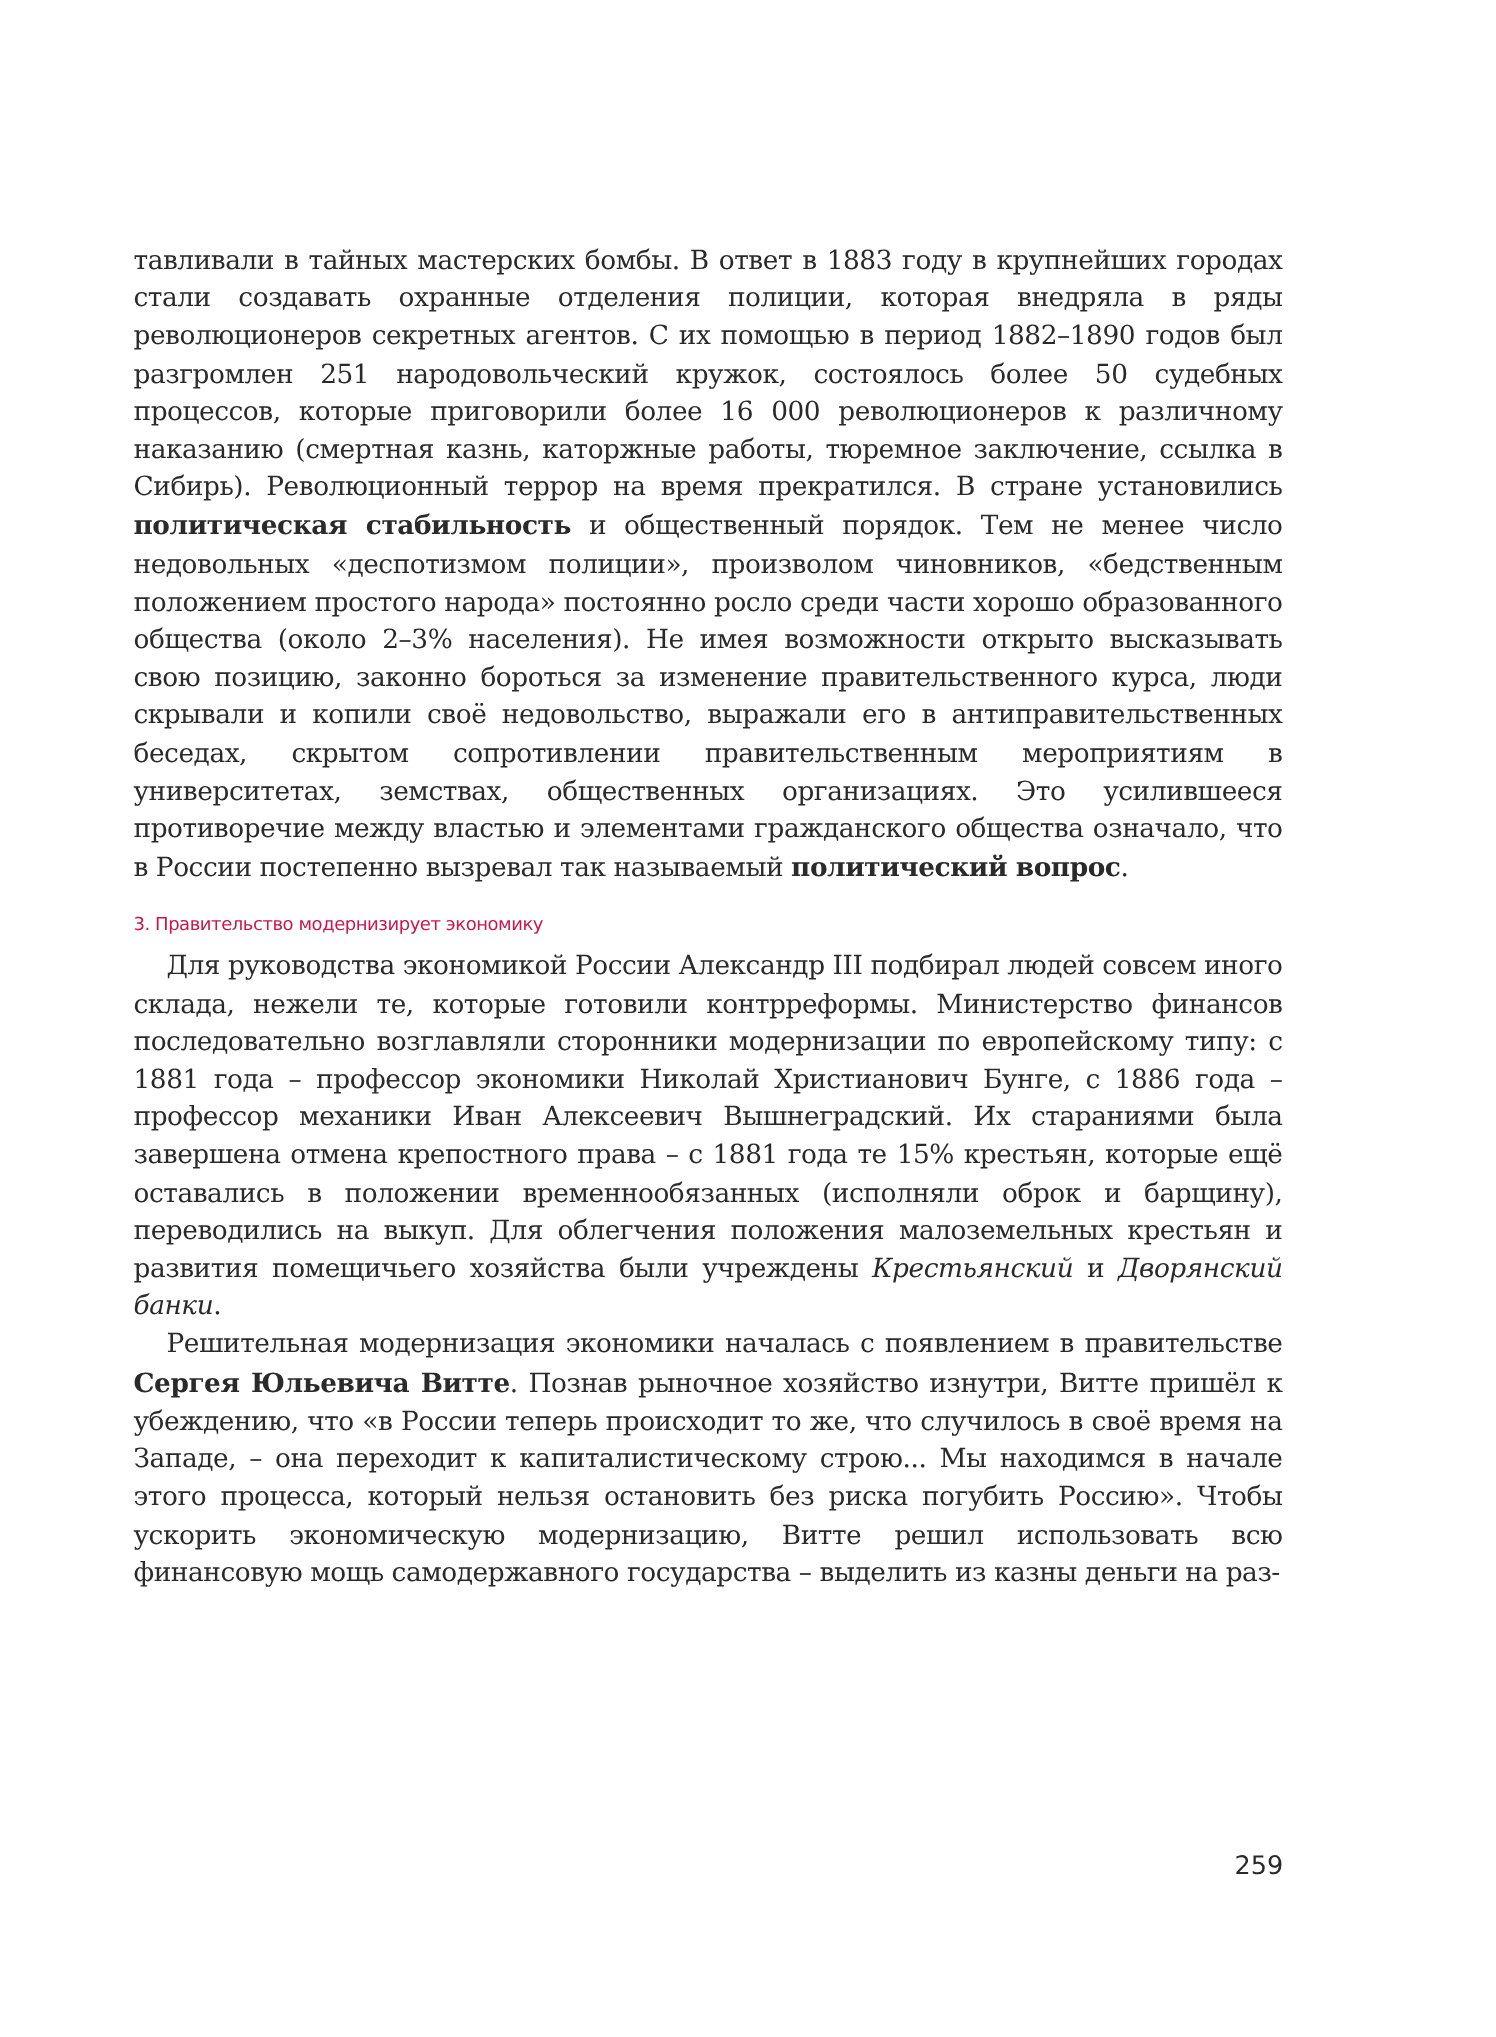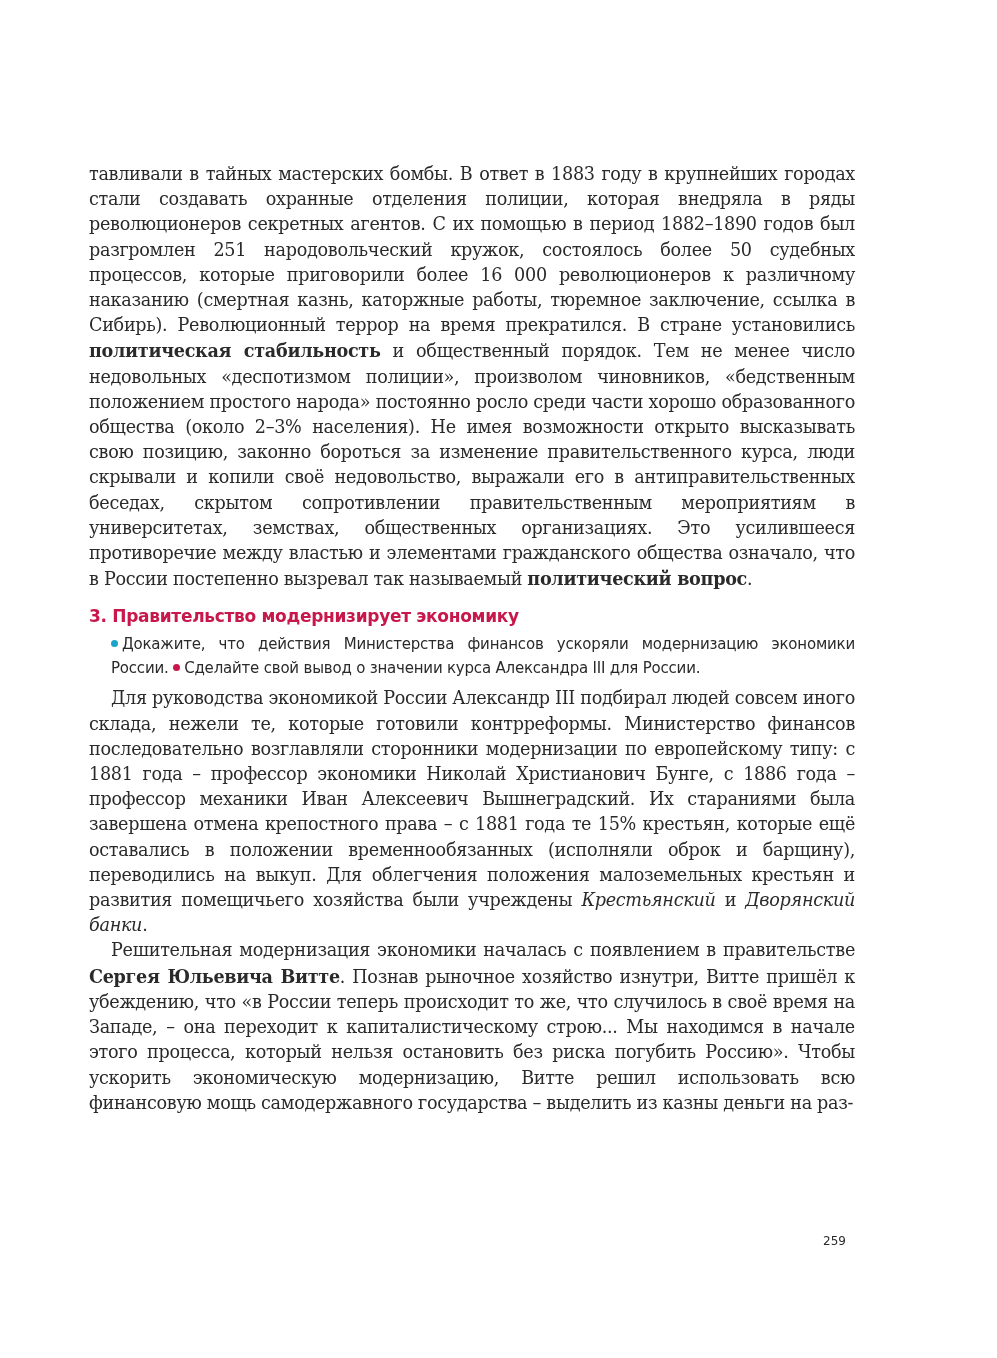--- a/index.html
+++ b/index.html
@@ -4,38 +4,34 @@
 <style>
   html, body { margin: 0; padding: 0; background: #ffffff; }
   body { width: 997px; height: 1358px; position: relative; overflow: hidden; }
   .page { position: absolute; left: 89px; top: 114px; width: 766px; color: #2a2a2a; margin-top: 48px; }
   .serif { font-family: "DejaVu Serif", "Liberation Serif", serif; font-size: 17.6px; line-height: 25.2px; text-align: justify; letter-spacing: -0.3px; }
   .p { margin: 0; }
   .p.indent { text-indent: 22px; }
   .p.cont { text-indent: 0; }
   b { font-weight: bold; }
   i { }
-  .heading { font-family: "DejaVu Sans", "Liberation Sans", sans-serif; font-weight: bold; color: #c8174a; font-size: 17px; margin: 12px 0 4px 0; line-height: 24px; letter-spacing: -0.3px; }
+  .heading { font-family: "DejaVu Sans", "Liberation Sans", sans-serif; font-weight: normal; color: #c8174a; font-size: 12px; margin: 12px 0 4px 0; line-height: 24px; letter-spacing: -0.3px; }
   .questions { font-family: "DejaVu Sans", "Liberation Sans", sans-serif; font-size: 15px; line-height: 24px; margin: 0 0 6px 22px; text-align: justify; letter-spacing: -0.2px; color: #2a2a2a; }
   .dot { display: inline-block; width: 7px; height: 7px; border-radius: 50%; margin-right: 4px; vertical-align: 2px; }
   .dot.cyan { background: #1aa3c8; }
   .dot.red { background: #c8174a; }
-  .pagenum { position: absolute; left: 823px; top: 1234px; font-family: "DejaVu Sans", "Liberation Sans", sans-serif; font-size: 12px; color: #2a2a2a; }
+  .pagenum { position: absolute; left: 823px; top: 1234px; font-family: "DejaVu Sans", "Liberation Sans", sans-serif; font-size: 17px; color: #2a2a2a; }
 </style>
 </head>
 <body>
 
 <div class="page">
   <p class="p cont serif"><span>тавливали в тайных мастерских бомбы. В ответ в 1883 году в крупнейших городах стали создавать охранные отделения полиции, которая внедряла в ряды революционеров секретных агентов. С их помощью в период 1882–1890 годов был разгромлен 251 народовольческий кружок, состоялось более 50 судебных процессов, которые приговорили более 16 000 революционеров к различному наказанию (смертная казнь, каторжные работы, тюремное заключение, ссылка в Сибирь). Революционный террор на время прекратился. В стране установились </span><b>политическая стабильность</b><span> и общественный порядок. Тем не менее число недовольных «деспотизмом полиции», произволом чиновников, «бедственным положением простого народа» постоянно росло среди части хорошо образованного общества (около 2–3% населения). Не имея возможности открыто высказывать свою позицию, законно бороться за изменение правительственного курса, люди скрывали и копили своё недовольство, выражали его в антиправительственных беседах, скрытом сопротивлении правительственным мероприятиям в университетах, земствах, общественных организациях. Это усилившееся противоречие между властью и элементами гражданского общества означало, что в России постепенно вызревал так называемый </span><b>политический вопрос</b><span>.</span></p>
 
   <div class="heading">3. Правительство модернизирует экономику</div>
 
-  <div class="questions">
-    <span class="dot cyan"></span><span>Докажите, что действия Министерства финансов ускоряли модернизацию экономики России.</span>
-    <span class="dot red"></span><span>Сделайте свой вывод о значении курса Александра III для России.</span>
-  </div>
 
   <p class="p indent serif"><span>Для руководства экономикой России Александр III подбирал людей совсем иного склада, нежели те, которые готовили контрреформы. Министерство финансов последовательно возглавляли сторонники модернизации по европейскому типу: с 1881 года – профессор экономики Николай Христианович Бунге, с 1886 года – профессор механики Иван Алексеевич Вышнеградский. Их стараниями была завершена отмена крепостного права – с 1881 года те 15% крестьян, которые ещё оставались в положении временнообязанных (исполняли оброк и барщину), переводились на выкуп. Для облегчения положения малоземельных крестьян и развития помещичьего хозяйства были учреждены </span><i>Крестьянский</i><span> и </span><i>Дворянский банки</i><span>.</span></p>
 
   <p class="p indent serif"><span>Решительная модернизация экономики началась с появлением в правительстве </span><b>Сергея Юльевича Витте</b><span>. Познав рыночное хозяйство изнутри, Витте пришёл к убеждению, что «в России теперь происходит то же, что случилось в своё время на Западе, – она переходит к капиталистическому строю... Мы находимся в начале этого процесса, который нельзя остановить без риска погубить Россию». Чтобы ускорить экономическую модернизацию, Витте решил использовать всю финансовую мощь самодержавного государства – выделить из казны деньги на раз-</span></p>
 </div>
 
 <div class="pagenum">259</div>
 
 </body></html>

